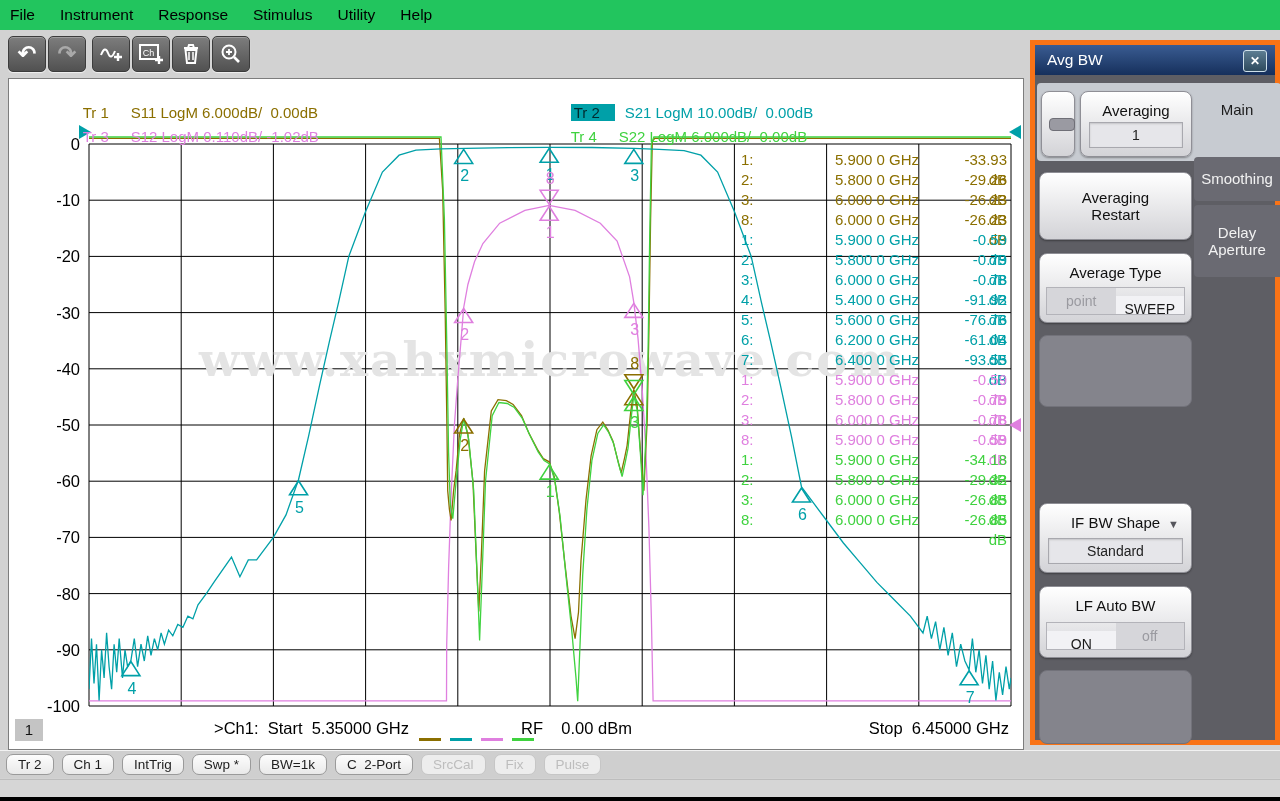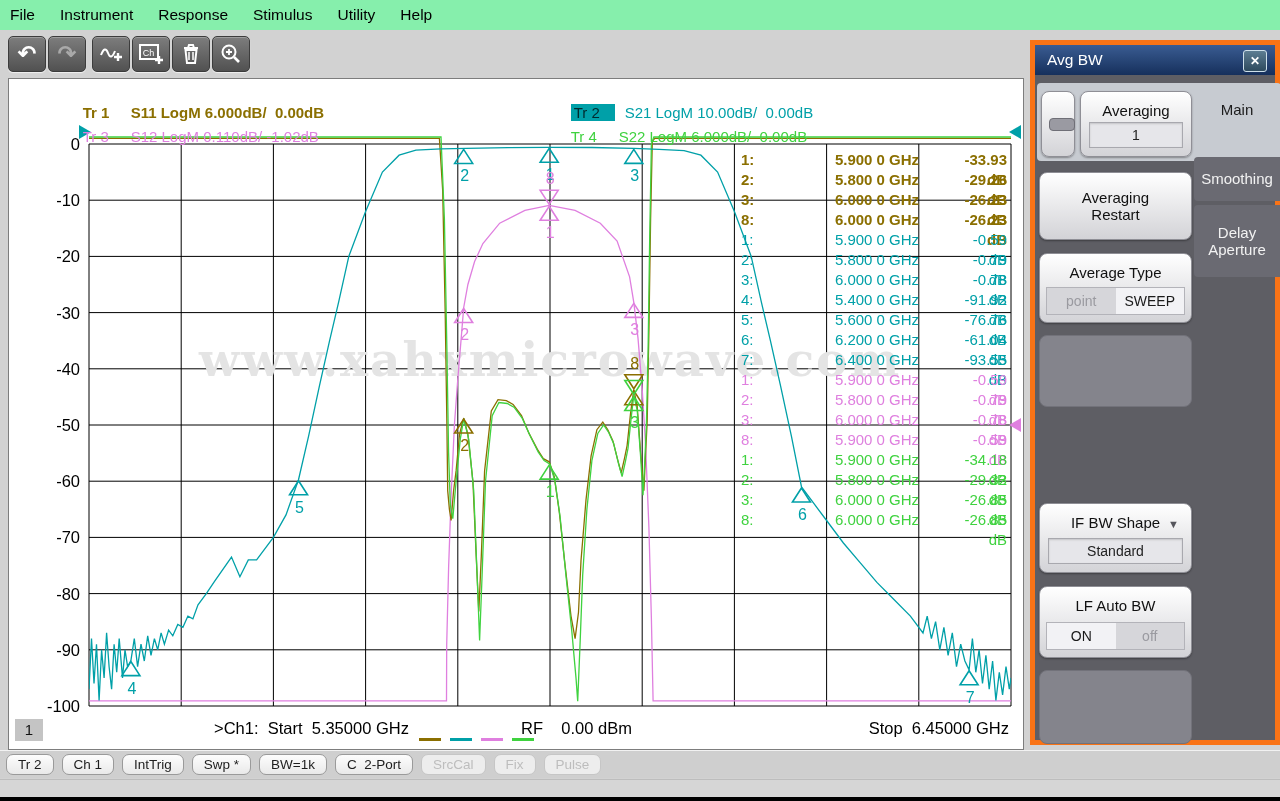--- a/index.html
+++ b/index.html
@@ -1,37 +1,37 @@
 <!DOCTYPE html>
 <html><head>
 <meta charset="utf-8">
 <style>
   html,body{margin:0;padding:0;width:1280px;height:801px;overflow:hidden;
     font-family:"Liberation Sans",sans-serif;background:#d2d2d2;position:relative;}
   
-  #menubar{position:absolute;left:0;top:0;width:1280px;height:30px;background:#86efac;
+  #menubar{position:absolute;left:0;top:0;width:1280px;height:30px;background:#22c55e;
     display:flex;align-items:center;padding-left:10px;box-sizing:border-box;}
   .menu-item{font-size:15.5px;color:#000;padding:0 15px 0 0;margin-right:10px;cursor:default;}
   
   #toolbar{position:absolute;left:0;top:30px;width:1280px;height:46px;background:#d2d2d2;}
   .tbtn{position:absolute;top:6px;width:36px;height:34px;border-radius:5px;
     background:linear-gradient(#7d7d7d,#515151);border:1px solid #3c3c3c;
     box-shadow:0 1px 1px rgba(255,255,255,.7), inset 0 1px 0 rgba(255,255,255,.25);
     display:flex;align-items:center;justify-content:center;color:#fff;}
   .tbtn.disabled{color:#a9a9a9;}
   .tbtn svg{display:block;}
   
   #chart{position:absolute;left:8px;top:78px;width:1014px;height:670px;background:#fff;
     border:1px solid #7d7d7d;box-sizing:content-box;}
   #plot-svg{position:absolute;left:0;top:0;}
   .thdr{position:absolute;font-size:15px;white-space:pre;}
   .thdr .tid{display:inline-block;min-width:38px;}
   .thdr .tid.hl{background:#00a0a8;color:#002b2e;padding:0 3px;}
   .thdr .tdesc{margin-left:10px;}
-  .c-tr1{color:#8b6f00;font-weight:bold;} .c-tr2{color:#00a0a8;} .c-tr3{color:#df7fdf;} .c-tr4{color:#3fd23f;}
+  .c-tr1{color:#8b6f00;} .c-tr2{color:#00a0a8;} .c-tr3{color:#df7fdf;} .c-tr4{color:#3fd23f;}
   
   #mtable{position:absolute;left:722px;top:71px;width:280px;}
   .mrow{display:flex;height:20px;line-height:20px;font-size:15px;}
   .mn{width:34px;text-align:left;padding-left:10px;}
   .mf{width:148px;text-align:center;padding-left:28px;}
   .mv{flex:1;text-align:right;padding-right:4px;}
   
   #chart-footer{position:absolute;left:0;top:638px;width:1014px;height:30px;font-size:16.5px;color:#000;}
   #ch-badge{position:absolute;left:6px;top:2px;width:28px;height:22px;background:#c4c4c4;
     color:#111;text-align:center;line-height:22px;font-size:15px;}
@@ -60,21 +60,21 @@
     font-size:15px;color:#111;text-align:center;box-sizing:border-box;}
   .btn3d.empty{background:#84848c;border-color:#72727a;box-shadow:none;}
   .blabel{display:block;margin-top:10px;}
   .vbox{position:absolute;left:8px;bottom:8px;right:8px;height:24px;line-height:24px;
     background:#e6e6ea;border:1px solid #a8a8ae;font-size:14px;color:#222;
     box-shadow:inset 0 1px 2px rgba(0,0,0,.15);}
   .tog{position:absolute;left:6px;bottom:7px;right:6px;height:26px;display:flex;
     border:1px solid #b3b3b9;}
   .tog span{flex:1;line-height:26px;font-size:14px;}
   .tog .off{background:#d6d6da;color:#9a9aa0;}
-  .tog .on{background:#f2f2f5;color:#1a1a1a;}
+  .tog .on{background:#f2f2f5;color:#1a1a1a;margin-top:8px;}
   #avg-toggle-pill{position:absolute;left:7px;top:26px;width:24px;height:11px;border-radius:4px;
     background:#9a9aa2;border:1px solid #6f6f77;}
   #ifbw-shape-arrow{position:absolute;right:12px;top:14px;font-size:11px;color:#55555c;}
   
   #statusbar{position:absolute;left:0;top:750px;width:1280px;height:28px;background:#cfcfcf;
     border-top:1px solid #f2f2f2;display:flex;align-items:center;padding-left:6px;box-sizing:border-box;}
   .sbtn{margin-right:8px;padding:2px 11px;border:1px solid #9a9a9a;border-radius:7px;
     background:linear-gradient(#fdfdfd,#e9e9e9);font-size:13.5px;color:#1d1d1d;white-space:pre;}
   .sbtn.disabled{color:#bdbdbd;border-color:#c6c6c6;background:#ededed;}
   #strip2{position:absolute;left:0;top:779px;width:1280px;height:18px;background:#d6d6d6;border-top:1px solid #bdbdbd;}

